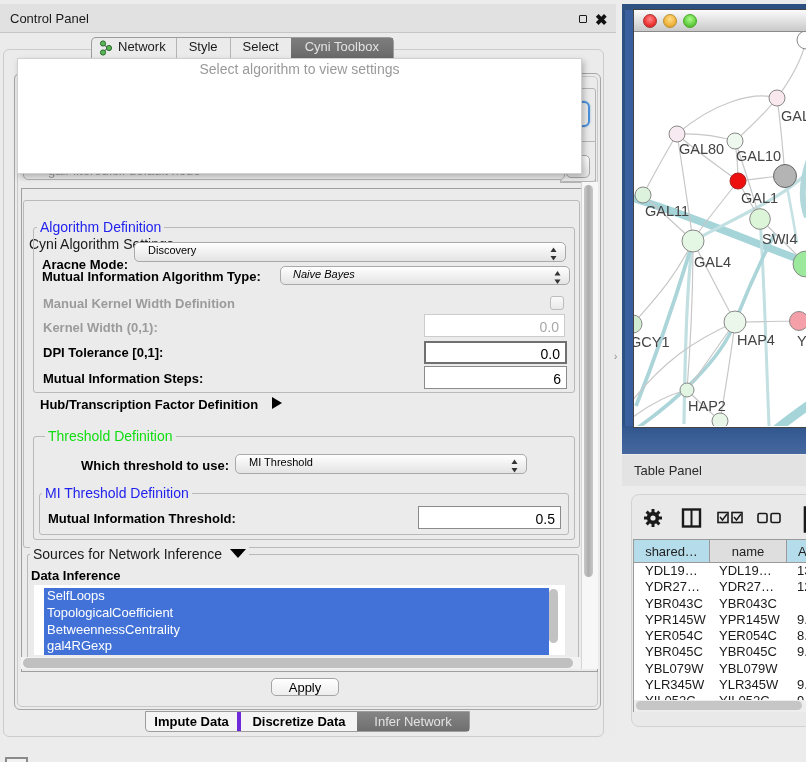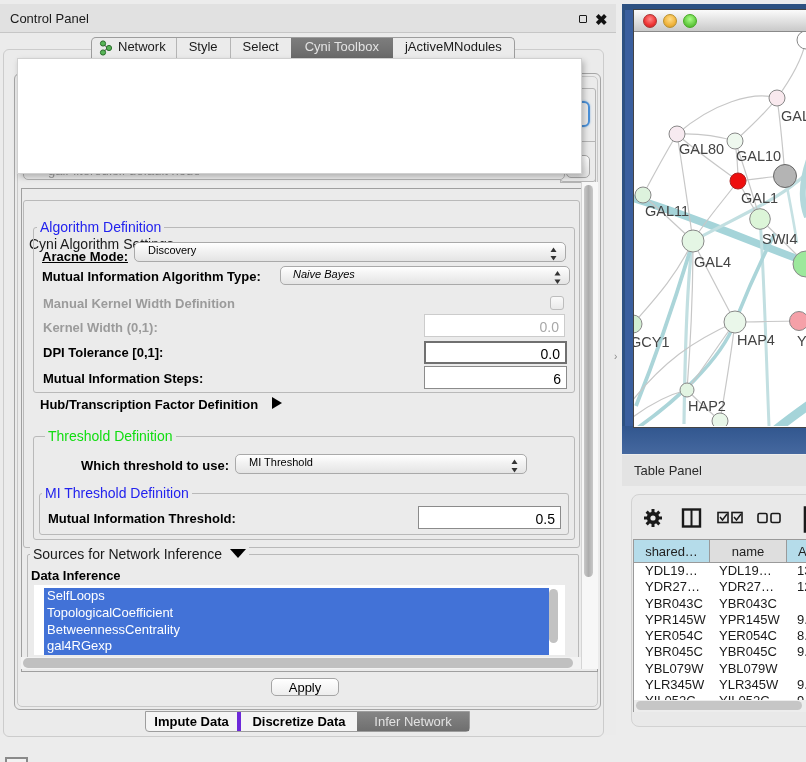--- a/index.html
+++ b/index.html
@@ -33,42 +33,41 @@
     <svg style="position:absolute;left:7px;top:2px;" width="15" height="16" viewBox="0 0 15 16">
       <line x1="4" y1="4" x2="9" y2="8" stroke="#777" stroke-width="1.2"></line>
       <line x1="4" y1="12" x2="9" y2="8" stroke="#777" stroke-width="1.2"></line>
       <circle cx="4" cy="3.5" r="2.6" fill="#58b558" stroke="#2c6e2c"></circle>
       <circle cx="10" cy="8" r="2.6" fill="#58b558" stroke="#2c6e2c"></circle>
       <circle cx="4" cy="12.5" r="2.6" fill="#58b558" stroke="#2c6e2c"></circle>
     </svg>Network</div>
   <div style="padding:1px 12px 0 12px;font-size:13px;color:#1a1a1a;border-right:1px solid #b5b5b5;">Style</div>
   <div style="padding:1px 12px 0 12px;font-size:13px;color:#1a1a1a;">Select</div>
   <div style="padding:1px 14px 0 14px;font-size:13px;color:#e3e3e3;background:linear-gradient(#7d7d7d,#696969);">Cyni Toolbox</div>
-  <div style="padding:1px 12px 0 12px;font-size:13px;color:#1a1a1a;">jActiveMNodules</div>
 </div>
 
 <div class="abs" style="left:3px;top:49px;width:599px;height:686px;border:1px solid #cccccc;border-radius:6px;background:#ebebeb;"></div>
 
 <div class="abs" style="left:14px;top:73px;width:585px;height:635px;border:1px solid #a6a6a6;border-radius:6px;background:#ebebeb;"></div>
 <div class="abs" style="left:17px;top:76px;width:579px;height:629px;border:1px solid #c9c9c9;border-radius:5px;"></div>
 
 <div class="abs" style="left:560px;top:88px;width:34px;height:92px;border:1px solid #b5b5b5;border-radius:3px;"></div>
 <div class="abs" style="left:570px;top:101px;width:16px;height:22px;border:2.5px solid #4a90d8;border-radius:6px;box-shadow:0 0 2px #7db0e2;"></div>
 <div class="abs" style="left:560px;top:141px;width:34px;height:40px;border:1px solid #b5b5b5;"></div>
 <div class="abs" style="left:566px;top:155px;width:22px;height:21px;border:1px solid #a9a9a9;border-radius:5px;background:linear-gradient(#fff,#e4e4e4);"></div>
 
 <div class="abs" style="left:21px;top:188px;width:575px;height:482px;border:1px solid #9f9f9f;background:#ebebeb;"></div>
 
 <div class="groupbox" style="left:23px;top:200px;width:555px;height:346px;"></div>
 <div class="gtitle" style="left:26px;top:193px;color:#1a1a1a;font-size:14px;line-height:14px;margin-top:44px;">Cyni Algorithm Settings</div>
 
 <div class="groupbox" style="left:33px;top:227px;width:540px;height:164px;"></div>
 <div class="gtitle" style="left:37px;top:220px;color:#2222ee;font-size:14px;line-height:14px;">Algorithm Definition</div>
 
-<div class="abs b13" style="left:42px;top:249px;text-decoration:underline;">Aracne Mode:</div>
+<div class="abs b13" style="left:42px;top:257px;">Aracne Mode:</div>
 <div class="combo" style="left:134px;top:242px;width:430px;height:18px;">
   <span style="position:absolute;left:13px;top:1px;">Discovery</span>
   <svg class="ar" width="9" height="22" viewBox="0 0 9 22">
       <path d="M4.5 4.5 L7.5 9 L1.5 9 Z" fill="#333"></path>
       <path d="M4.5 17.5 L7.5 13 L1.5 13 Z" fill="#333"></path>
     </svg>
 </div>
 
 <div class="abs b13" style="left:42px;top:269px;">Mutual Information Algorithm Type:</div>
 <div class="combo" style="left:280px;top:266px;width:288px;height:17px;font-style:italic;">
@@ -128,20 +127,21 @@
 
 <div class="abs" style="left:145px;top:711px;height:19px;border:1px solid #9d9d9d;border-radius:0 0 4px 4px;background:#f4f4f4;display:flex;font-weight:bold;">
   <div style="width:95px;text-align:center;padding-top:2px;font-size:13px;color:#000;border-right:4px solid #6d28d9;box-sizing:border-box;">Impute Data</div>
   <div style="width:116px;text-align:center;padding-top:2px;font-size:13px;color:#000;box-sizing:border-box;">Discretize Data</div>
   <div style="width:112px;text-align:center;padding-top:2px;font-size:13px;color:#e2e2e2;background:linear-gradient(#858585,#6f6f6f);font-weight:normal;box-sizing:border-box;">Infer Network</div>
 </div>
 
 <div class="abs" style="left:23px;top:159px;width:542px;height:21px;border:1px solid #b2b2b2;border-radius:5px;background:#ececec;font-size:13px;color:#9a9a9a;padding:3px 0 0 24px;box-sizing:border-box;">galFiltered.sif default node</div>
 
 <div class="abs" style="left:17px;top:58px;width:563px;height:114px;background:#fff;border:1px solid #d0d0d0;box-shadow:2px 3px 6px rgba(0,0,0,0.25);z-index:50;">
+  <div style="position:absolute;left:0;right:0;top:2px;text-align:center;font-size:14px;color:#9a9a9a;">Select algorithm to view settings</div>
 </div>
 
 <div class="abs" style="left:614px;top:351px;font-size:10px;color:#888;">›</div>
 
 <div class="abs" style="left:622px;top:4px;width:184px;height:450px;background:#3a5f9e;"></div>
 <div class="abs" style="left:622px;top:4px;width:184px;height:6px;background:#2d5181;"></div>
 <div class="abs" style="left:622px;top:4px;width:3px;height:450px;background:#2d5181;"></div>
 <div class="abs" style="left:622px;top:426px;width:184px;height:28px;background:linear-gradient(#31568e,#45689f);"></div>
 
 <div class="abs" style="left:633px;top:9px;width:173px;height:417px;border:1px solid #444;border-right:none;background:#fff;"></div>

